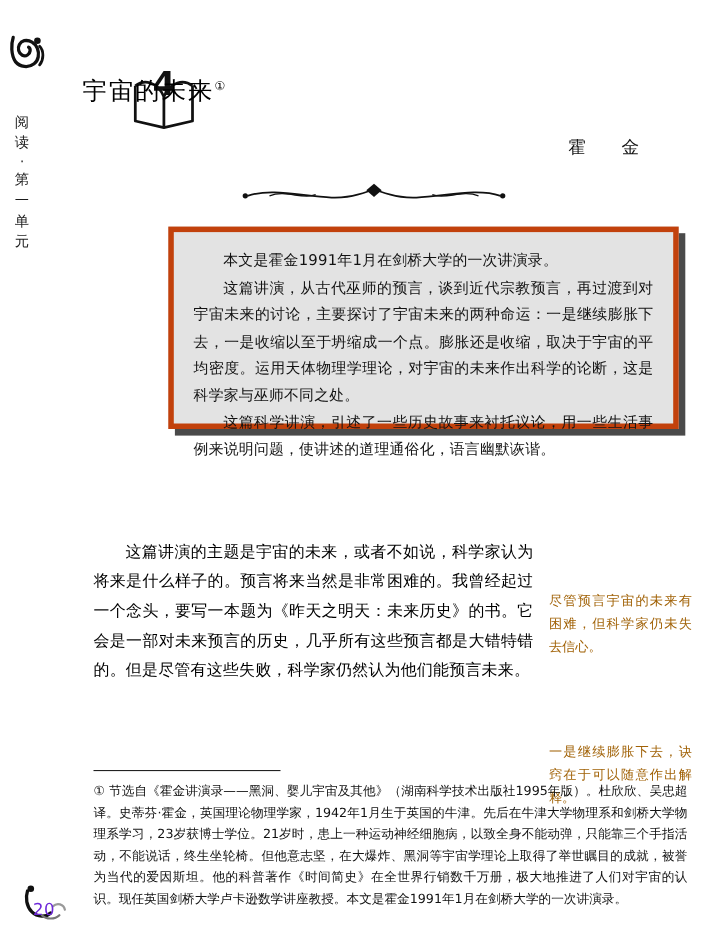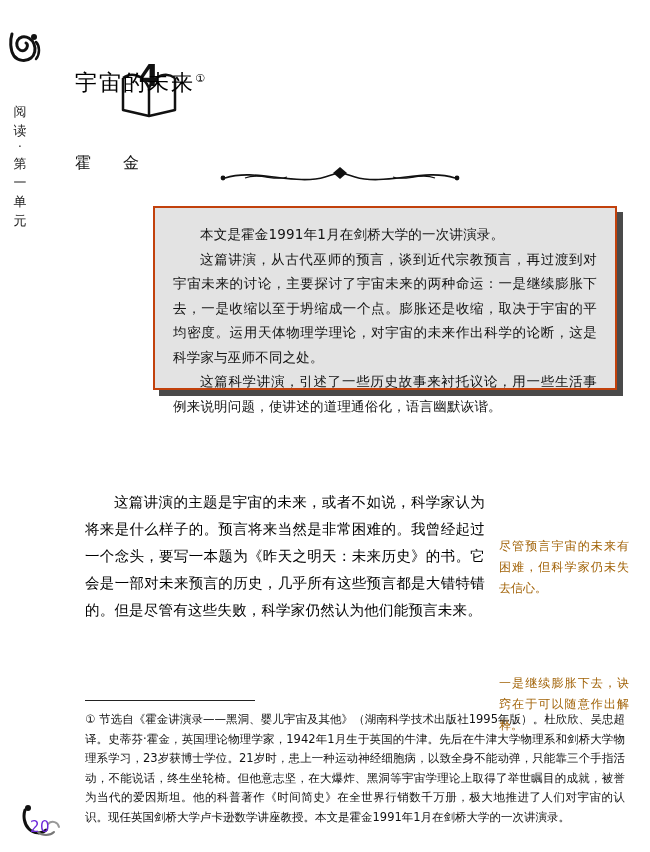--- a/index.html
+++ b/index.html
@@ -92,26 +92,26 @@
     letter-spacing: 2px;
     color: #000;
   }
   .doc-title .sup {
     font-size: 11px;
     vertical-align: super;
     letter-spacing: 0;
   }
   .author {
     position: absolute;
-    left: 0; top: 153px;
+    left: 0; top: 124px;
     width: 520px;
-    text-align: left;
+    text-align: right;
     font-size: 16px;
     letter-spacing: 14px;
-    font-family: Liberation Serif, serif;
+    font-family: Liberation Sans, sans-serif;
     color: #111;
   }
 
   .divider-orn {
     position: absolute;
     left: 140px;
     top: 166px;
     width: 250px;
     height: 22px;
   }
@@ -125,21 +125,21 @@
     height: 184px;
     background: #4a4a4a;
   }
   .intro-box {
     position: absolute;
     left: 78px;
     top: 206px;
     width: 464px;
     height: 184px;
     background: #e3e3e3;
-    border: 2px solid #c2410c;
+    border: 5px solid #c2410c;
     padding: 14px 18px 10px 18px;
   }
   .intro-box p {
     margin: 0;
     font-size: 13.5px;
     line-height: 24.5px;
     text-align: justify;
     text-indent: 2em;
     font-family: "DejaVu Sans", "Liberation Sans", sans-serif;
     color: #121212;

